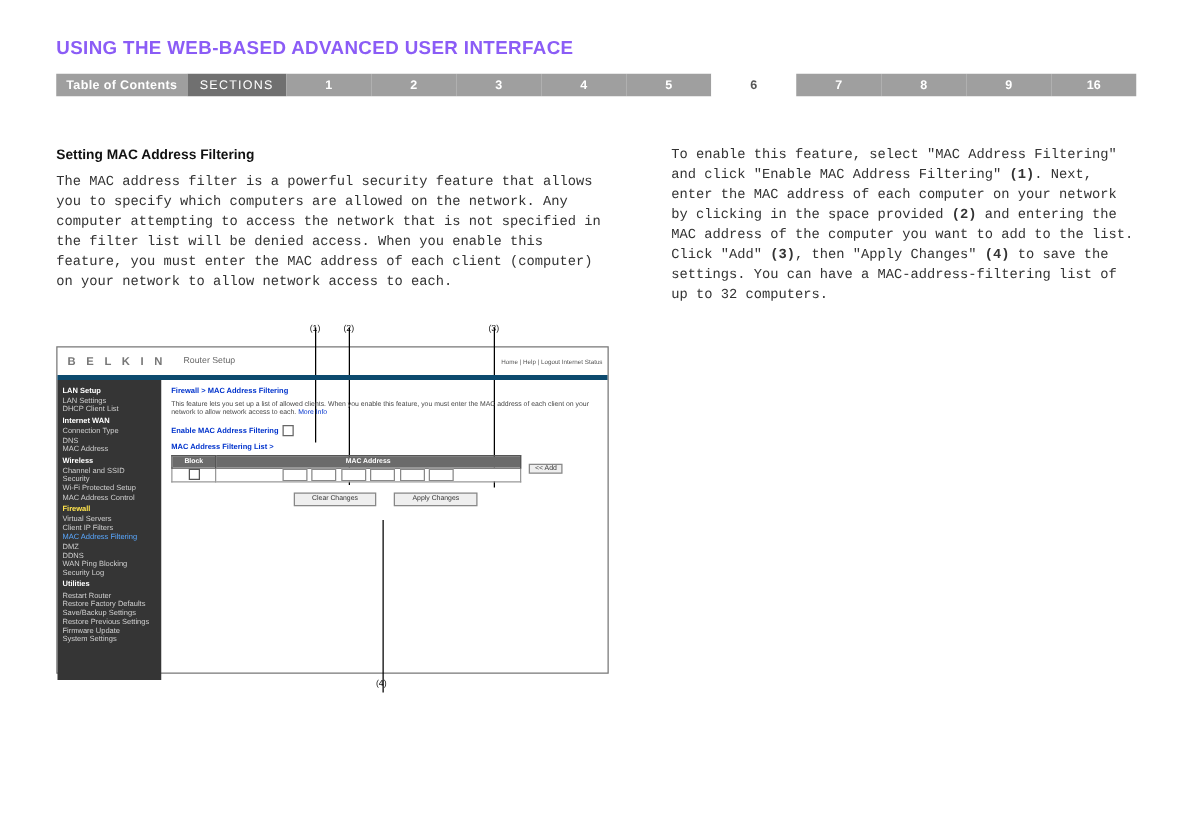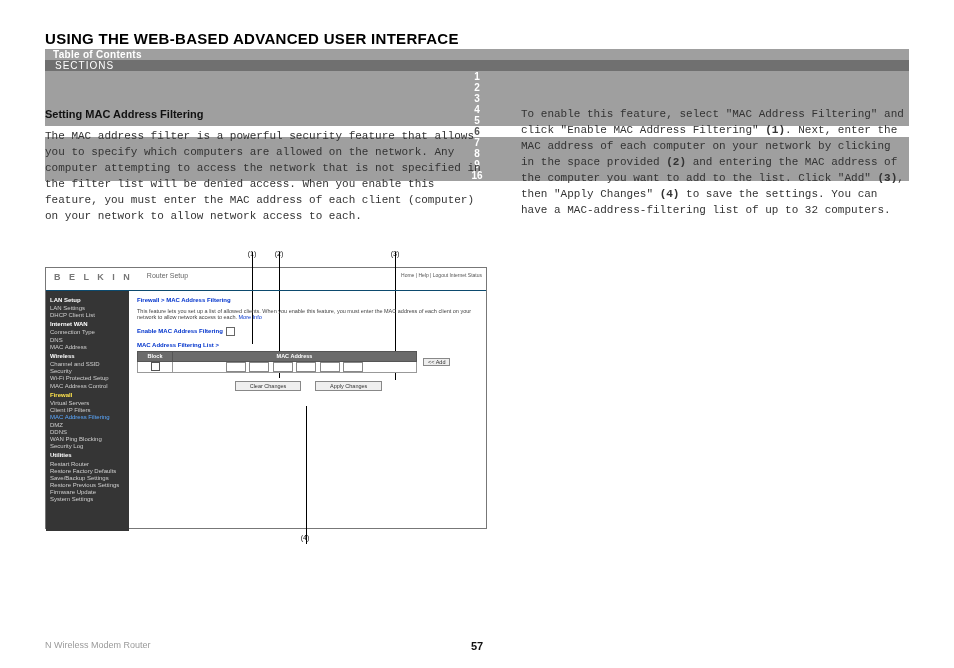--- a/index.html
+++ b/index.html
@@ -19,50 +19,49 @@
   background:#fff;color:var(--ink);
   position:relative;
 }
 .page{
   box-sizing:border-box;
   width:954px;height:668px;
   padding:30px 45px 0 45px;
   position:relative;
 }
 h1{
-  margin:0 0 2px 0;
+  margin:0 0 12px 0;
   font-size:15px;font-weight:bold;
   letter-spacing:.3px;
-  color:#000000;
+  color:#8b5cf6;
 }
 
 .secbar{
   display:flex;align-items:stretch;
   height:18px;font-size:10px;
   margin-bottom:40px;
-  flex-direction:column;
 }
 .secbar .toc{
   background:var(--bar);color:#fff;
   padding:0 8px;display:flex;align-items:center;
   font-weight:bold;letter-spacing:.3px;
 }
 .secbar .sl{
   background:var(--bar-dk);color:#fff;
   padding:0 10px;display:flex;align-items:center;
   font-weight:normal;letter-spacing:1px;
 }
 .secbar .n{
   flex:1;background:var(--bar);color:#fff;
   display:flex;align-items:center;justify-content:center;
   font-weight:bold;
 }
 .secbar .n.active{background:#fff;color:#555;}
 .cols{
-  display:flex;gap:36px;
+  display:flex;gap:52px;
   font-size:11px;line-height:1.45;
 }
 .col{flex:1 1 0;}
 h2{
   margin:0 0 6px 0;
   font-size:11px;font-weight:bold;color:#111;
 }
 p{margin:0 0 10px 0;font-family:Liberation Mono, monospace;}
 b{font-weight:bold;}
 
@@ -89,22 +88,22 @@
 }
 .router .side .grp{color:#fff;font-weight:bold;margin:2px 0 1px;}
 .router .side .it{color:var(--side-txt);}
 .router .side .hot{color:var(--side-hilite);}
 .router .side .cur{color:#5aa8ff;}
 .router .main{
   flex:1;padding:4px 6px 0 10px;box-sizing:border-box;
   position:relative;
 }
 .router .hdr{
-  display:flex;height:16px;align-items:flex-start;justify-content:space-between;
-  border-bottom:1px solid #0c4a6e;margin:0 -6px 6px -10px;
+  display:flex;height:16px;align-items:center;justify-content:space-between;
+  border-bottom:4px solid #0c4a6e;margin:0 -6px 6px -10px;
   padding:0 4px 2px 8px;
 }
 .router .hdr .logo{font-size:9px;font-weight:bold;letter-spacing:3px;color:#777;}
 .router .hdr .pp{font-size:7px;color:#666;}
 .router .hdr .mini{font-size:5px;color:#555;}
 .router a.l{color:var(--link);text-decoration:none;font-weight:bold;}
 .router .desc{color:#444;font-size:5.5px;}
 .router .more{color:var(--link);}
 .router .en{color:var(--link);font-weight:bold;margin-top:6px;}
 .router .cb{display:inline-block;width:7px;height:7px;border:1px solid #666;vertical-align:middle;margin-left:2px;background:#fff;}
@@ -266,17 +265,13 @@
       </div>
     </div>
 
     <div class="col">
       <p>
         <span>To enable this feature, select "MAC Address Filtering" and click "Enable MAC Address Filtering" </span><b>(1)</b><span>. Next, enter the MAC address of each computer on your network by clicking in the space provided </span><b>(2)</b><span> and entering the MAC address of the computer you want to add to the list. Click "Add" </span><b>(3)</b><span>, then "Apply Changes" </span><b>(4)</b><span> to save the settings.  You can have a MAC-address-filtering list of up to 32 computers.</span>
       </p>
     </div>
   </div>
 
-  <div class="footer">
-    <span>N Wireless Modem Router</span>
-    <span class="pn">57</span>
-  </div>
 </div>
 
 </body></html>

